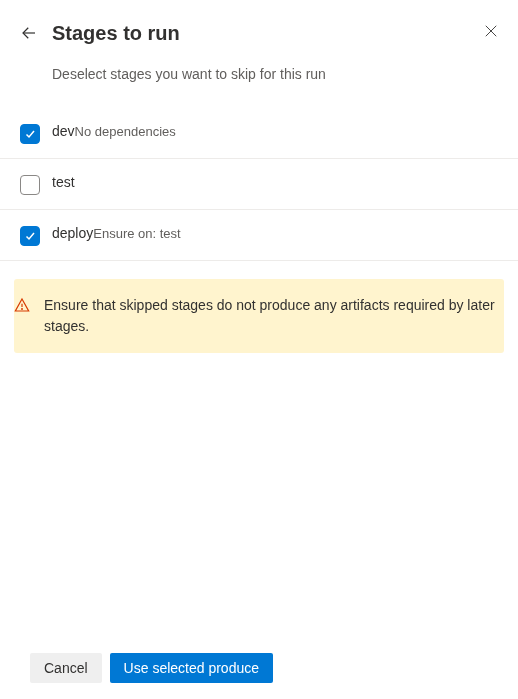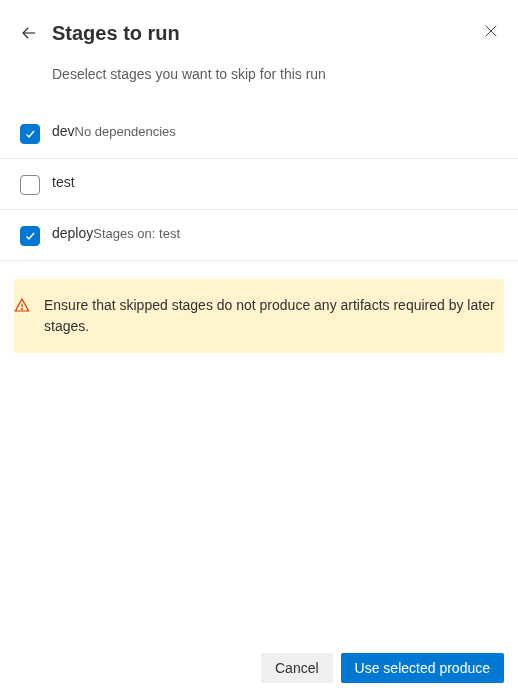--- a/index.html
+++ b/index.html
@@ -112,23 +112,22 @@
       flex-shrink: 0;
       color: #d83b01;
     }
     .warning-text {
       font-size: 14px;
       color: #323130;
       line-height: 1.5;
     }
     .footer {
       margin-top: auto;
-      padding: 12px 14px 16px 14px;
-      display: flex;
-      justify-content: flex-end;
+      padding: 12px 14px 16px 30px;
+      display: flex;
       gap: 8px;
     }
     .btn {
       padding: 7px 14px;
       font-size: 14px;
       border: none;
       cursor: pointer;
       font-family: inherit;
       border-radius: 2px;
     }
@@ -185,21 +184,21 @@
   </div>
 
   <div class="stage-row">
     <div class="checkbox checked">
       <svg width="12" height="12" viewBox="0 0 24 24" fill="none" stroke="currentColor" stroke-width="3">
         <polyline points="5 13 10 18 20 6"></polyline>
       </svg>
     </div>
     <div class="stage-info">
       <div class="stage-name">deploy</div>
-      <div class="stage-deps">Stages on: test</div>
+      <div class="stage-deps">Ensure on: test</div>
     </div>
   </div>
 
 </div>
 
 <div class="warning-box">
   <span class="warning-icon">
     <svg width="16" height="16" viewBox="0 0 24 24" fill="none" stroke="currentColor" stroke-width="1.8">
       <path d="M12 3 L22 21 L2 21 Z"></path>
       <line x1="12" y1="10" x2="12" y2="15"></line>

